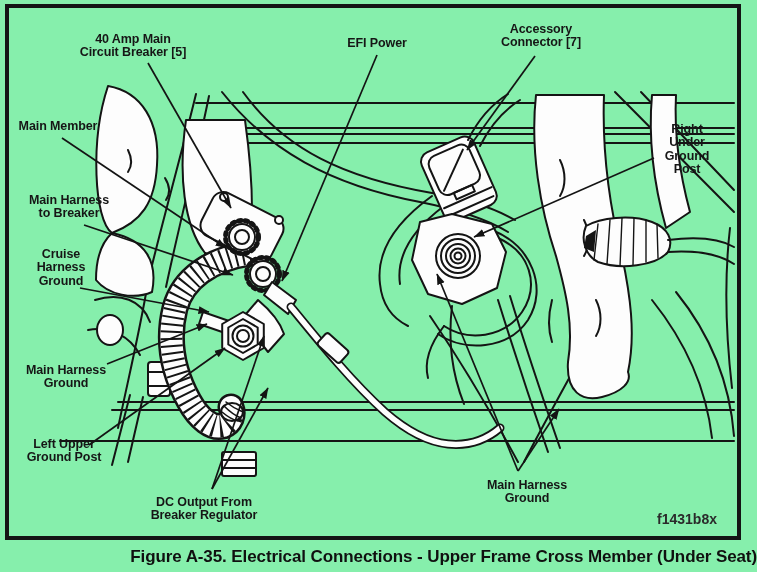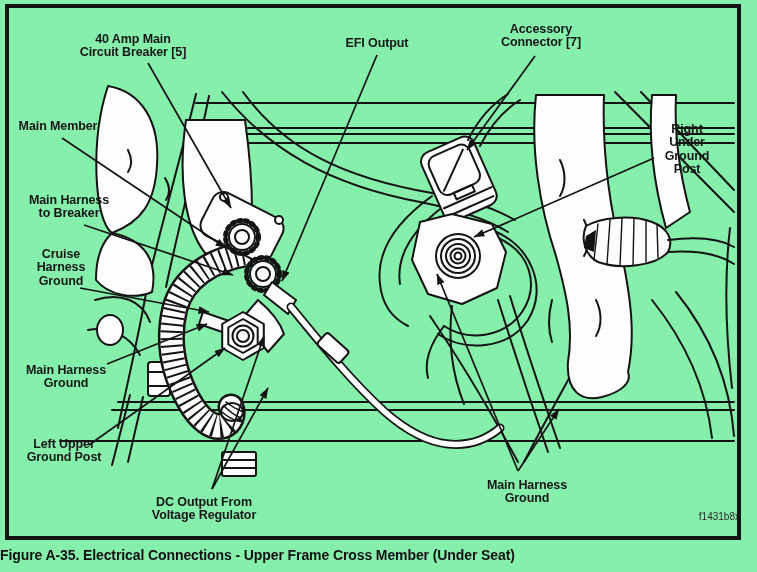--- a/index.html
+++ b/index.html
@@ -4,23 +4,23 @@
 <style>
   html,body{margin:0;padding:0;background:#e8e8e8;}
   .page{position:relative;width:757px;height:572px;background:#86efac;overflow:hidden;
         font-family:"Liberation Sans",sans-serif;}
   .frame{position:absolute;left:5px;top:4px;width:728px;height:528px;
          border:4.5px solid #141414;background:transparent;pointer-events:none;}
   .art{position:absolute;left:0;top:0;}
   .callout{position:absolute;transform:translateX(-50%);
            font-weight:bold;font-size:12.5px;line-height:1.06;color:#161616;
            text-align:center;white-space:pre-line;letter-spacing:-0.1px;}
-  .image-code{position:absolute;right:17px;top:511px;font-size:10px;color:#2a2a2a;}
-  .caption{position:absolute;left:0;right:0;top:547px;text-align:left;
-           font-weight:bold;font-size:14px;color:#101010;letter-spacing:-0.1px;}
+  .image-code{position:absolute;right:40px;top:511px;font-size:14px;color:#2a2a2a;font-weight:bold;}
+  .caption{position:absolute;left:0;right:0;top:547px;text-align:right;
+           font-weight:bold;font-size:17px;color:#101010;letter-spacing:-0.1px;}
 </style>
 </head>
 <body>
 
 <div class="page">
 
   <svg class="art" width="757" height="572" viewBox="0 0 757 572">
     <defs>
       <marker id="arw" markerWidth="13" markerHeight="10" refX="10.5" refY="4.5" orient="auto" markerUnits="userSpaceOnUse">
         <path d="M0,0.6 L11,4.5 L0,8.4 Z" fill="#141414"></path>
@@ -166,37 +166,37 @@
       <path d="M89,445 L225,348" marker-end="url(#arw)"></path>
       <path d="M212,489 L264,336" marker-end="url(#arw)"></path>
       <path d="M212,489 L268,388" marker-end="url(#arw)"></path>
       <path d="M518,471 L437,274" marker-end="url(#arw)"></path>
       <path d="M518,471 L559,409" marker-end="url(#arw)"></path>
     </g>
   </svg>
 
   <div class="callout" style="left:133px;top:33px">40 Amp Main
 Circuit Breaker [5]</div>
-  <div class="callout" style="left:377px;top:37px">EFI Output</div>
+  <div class="callout" style="left:377px;top:37px">EFI Power</div>
   <div class="callout" style="left:541px;top:23px">Accessory
 Connector [7]</div>
   <div class="callout" style="left:687px;top:123px">Right Under
 Ground Post</div>
   <div class="callout" style="left:58px;top:120px">Main Member</div>
   <div class="callout" style="left:69px;top:194px">Main Harness
 to Breaker</div>
   <div class="callout" style="left:61px;top:248px">Cruise
 Harness
 Ground</div>
   <div class="callout" style="left:66px;top:364px">Main Harness
 Ground</div>
   <div class="callout" style="left:64px;top:438px">Left Upper
 Ground Post</div>
   <div class="callout" style="left:204px;top:496px">DC Output From
-Voltage Regulator</div>
+Breaker Regulator</div>
   <div class="callout" style="left:527px;top:479px">Main Harness
 Ground</div>
 
   <div class="image-code">f1431b8x</div>
 
   <div class="frame"></div>
 
   <div class="caption">Figure A-35. Electrical Connections - Upper Frame Cross Member (Under Seat)</div>
 </div>
 

